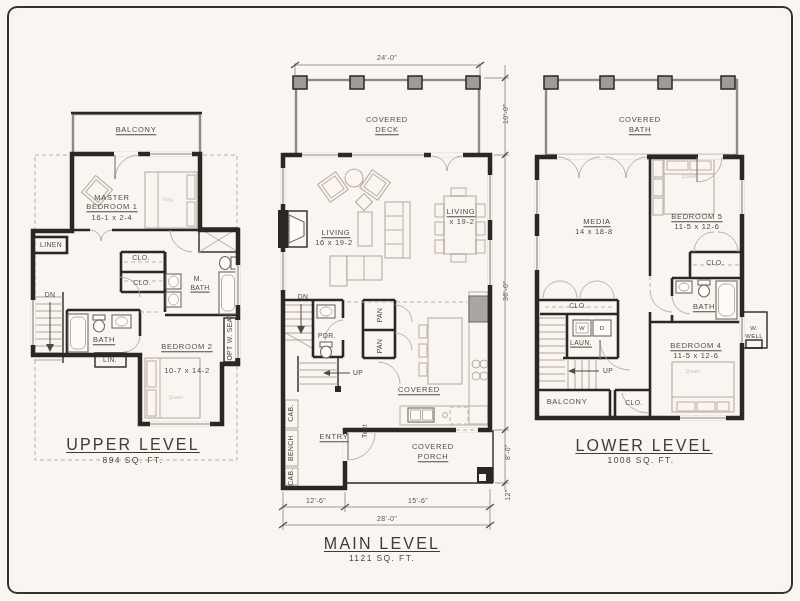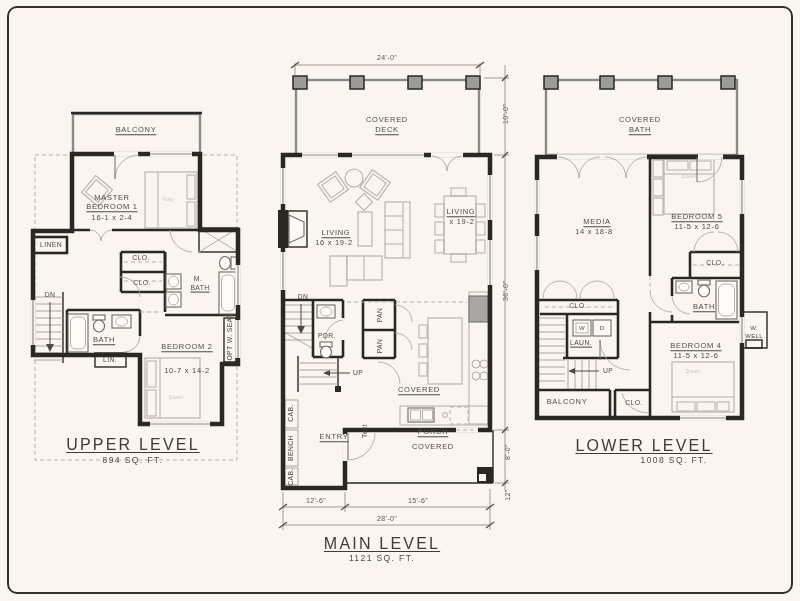--- a/index.html
+++ b/index.html
@@ -471,21 +471,21 @@
   <div class="lbl tiny rot" style="left:380px;top:315px">PAN</div>
   <div class="lbl tiny rot" style="left:380px;top:346px">PAN</div>
   <div class="lbl tiny" style="left:358px;top:373px">UP</div>
   <div class="lbl u" style="left:419px;top:390px">COVERED</div>
   <div class="lbl tiny rot" style="left:291px;top:413px">CAB.</div>
   <div class="lbl tiny rot" style="left:291px;top:448px">BENCH</div>
   <div class="lbl tiny rot" style="left:291px;top:477px">CAB.</div>
   <div class="lbl u" style="left:334px;top:437px">ENTRY</div>
   <div class="lbl tiny rot" style="left:365px;top:431px">Text</div>
   <div class="lbl" style="left:433px;top:447px">COVERED</div>
-  <div class="lbl u" style="left:433px;top:432px">PORCH</div>
+  <div class="lbl u" style="left:433px;top:457px">PORCH</div>
   <div class="lbl dim" style="left:387px;top:57px">24'-0"</div>
   <div class="lbl dim rot" style="left:505px;top:114px">10'-0"</div>
   <div class="lbl dim rot" style="left:505px;top:291px">36'-0"</div>
   <div class="lbl dim rot" style="left:507px;top:452px">8'-0"</div>
   <div class="lbl dim rot" style="left:507px;top:495px">12"</div>
   <div class="lbl dim" style="left:316px;top:500px">12'-6"</div>
   <div class="lbl dim" style="left:418px;top:500px">15'-6"</div>
   <div class="lbl dim" style="left:387px;top:518px">28'-0"</div>
   <div class="lbl title u" style="left:382px;top:544px">MAIN LEVEL</div>
   <div class="lbl area" style="left:382px;top:558px">1121 SQ. FT.</div>
@@ -505,14 +505,14 @@
   <div class="lbl tiny" style="left:608px;top:371px">UP</div>
   <div class="lbl" style="left:567px;top:402px">BALCONY</div>
   <div class="lbl tiny" style="left:634px;top:403px">CLO.</div>
   <div class="lbl u" style="left:696px;top:346px">BEDROOM 4</div>
   <div class="lbl" style="left:696px;top:356px">11-5 x 12-6</div>
   <div class="lbl micro" style="left:754px;top:328px">W.</div>
   <div class="lbl micro" style="left:754px;top:336px">WELL</div>
   <div class="lbl faint" style="left:689px;top:177px">Queen</div>
   <div class="lbl faint" style="left:693px;top:372px">Queen</div>
   <div class="lbl title u" style="left:644px;top:446px">LOWER LEVEL</div>
-  <div class="lbl area" style="left:674px;top:460px">1008 SQ. FT.</div>
+  <div class="lbl area" style="left:641px;top:460px">1008 SQ. FT.</div>
 </div>
 
 </body></html>

